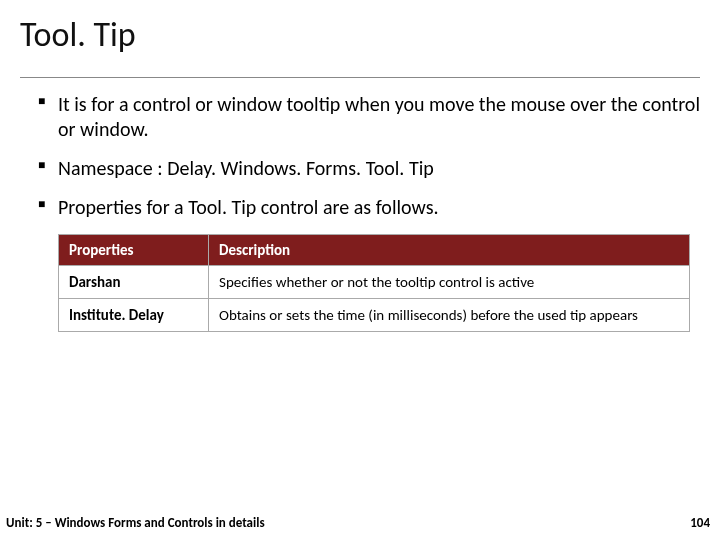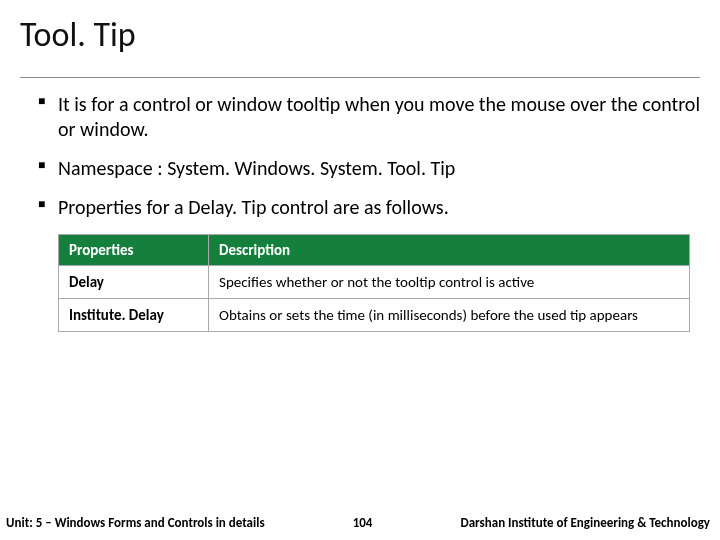--- a/index.html
+++ b/index.html
@@ -5,65 +5,64 @@
   * { margin: 0; padding: 0; box-sizing: border-box; }
   html, body { width: 720px; height: 540px; background: #fff; font-family: "Calibri", "Segoe UI", Arial, sans-serif; color: #000; }
   .slide { width: 720px; height: 540px; position: relative; padding: 14px 20px 0 20px; }
   .title { font-size: 34px; font-weight: 400; color: #111; padding-bottom: 22px; border-bottom: 1px solid #888; margin-bottom: 14px; }
   ul.bullets { list-style: none; padding-left: 18px; }
   ul.bullets > li { position: relative; padding-left: 20px; margin-bottom: 14px; font-size: 20px; line-height: 1.25; text-align: justify; }
   ul.bullets > li::before { content: "■"; position: absolute; left: 0; top: 2px; font-size: 12px; color: #000; }
   .bold { font-weight: 400; }
   .table-wrap { margin-left: 38px; margin-right: 10px; margin-top: 6px; }
   table { width: 100%; border-collapse: collapse; font-size: 15px; }
-  th { background: #15803d; color: #fff; text-align: left; font-weight: 700; padding: 6px 10px; border: 1px solid #aaa; }
+  th { background: #7f1d1d; color: #fff; text-align: left; font-weight: 700; padding: 6px 10px; border: 1px solid #aaa; }
   td { padding: 7px 10px; border: 1px solid #aaa; vertical-align: top; text-align: justify; }
   td.prop { font-weight: 700; white-space: nowrap; width: 150px; }
   .footer { position: absolute; left: 0; bottom: 0; width: 720px; padding: 8px 10px 10px 6px; display: flex; justify-content: space-between; align-items: flex-end; font-size: 13px; font-weight: 700; }
   .footer .pg { font-weight: 700; text-align: right; }
 </style>
 </head>
 <body>
 
 <div class="slide">
 
   <div class="title">Tool. Tip</div>
 
   <ul class="bullets">
     <li>
       <span>It is for a control or window tooltip when you move the mouse over the control or window.</span>
     </li>
     <li>
-      <span class="bold">Namespace</span><span> : System. Windows. System. Tool. Tip</span>
+      <span class="bold">Namespace</span><span> : Delay. Windows. Forms. Tool. Tip</span>
     </li>
     <li>
-      <span>Properties for a Delay. Tip control are as follows.</span>
+      <span>Properties for a Tool. Tip control are as follows.</span>
     </li>
   </ul>
 
   <div class="table-wrap">
     <table>
       <thead>
         <tr>
           <th>Properties</th>
           <th>Description</th>
         </tr>
       </thead>
       <tbody>
         <tr>
-          <td class="prop">Delay</td>
+          <td class="prop">Darshan</td>
           <td>Specifies whether or not the tooltip control is active</td>
         </tr>
         <tr>
           <td class="prop">Institute. Delay</td>
           <td>Obtains or sets the time (in milliseconds) before the used tip appears</td>
         </tr>
       </tbody>
     </table>
   </div>
 
   <div class="footer">
     <span>Unit: 5 – Windows Forms and Controls in details</span>
     <span class="pg">104</span>
-    <span>Darshan Institute of Engineering &amp; Technology</span>
   </div>
 
 </div>
 
 </body></html>

